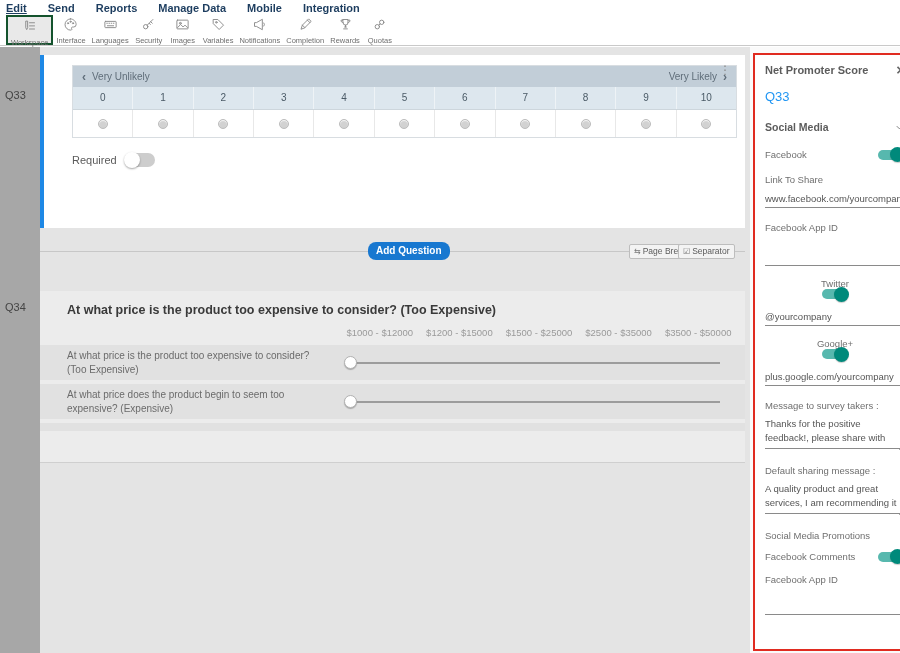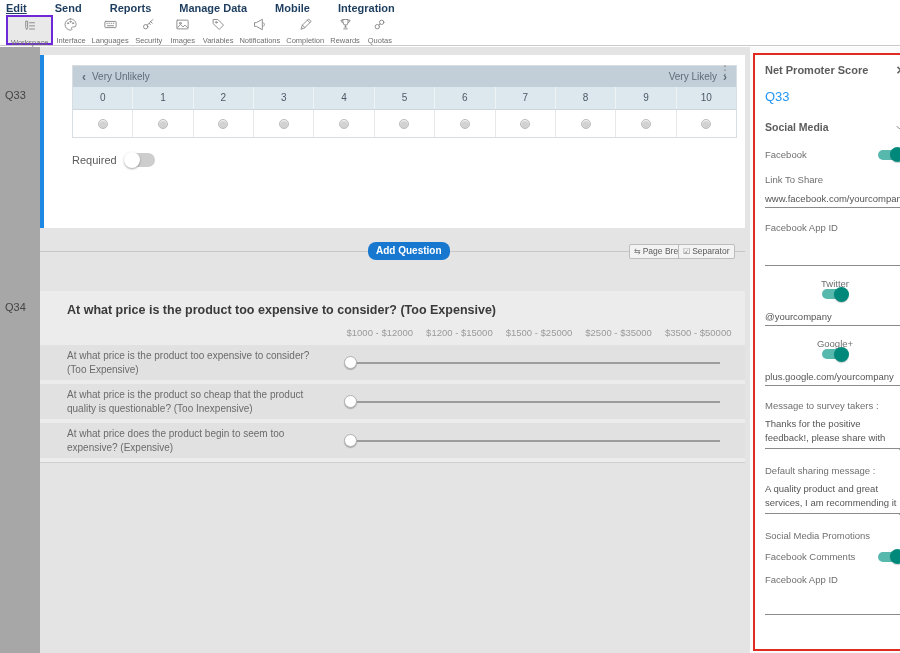--- a/index.html
+++ b/index.html
@@ -1,27 +1,27 @@
 <!DOCTYPE html>
 <html><head>
 <meta charset="utf-8">
 <style>
   * { box-sizing: border-box; margin: 0; padding: 0; }
   body { font-family: "Liberation Sans", sans-serif; }
   .screen { position: relative; width: 900px; height: 653px; background: #fff; overflow: hidden; }
 
   
-  .menubar { position: absolute; top: 0; left: 0; right: 0; height: 15px; display: flex; align-items: center; padding-left: 6px; gap: 28px; background: #fff; }
+  .menubar { position: absolute; top: 0; left: 0; right: 0; height: 15px; display: flex; align-items: center; padding-left: 6px; gap: 21px; background: #fff; }
   .menu-item { font-size: 11px; font-weight: 700; color: #1d3d5f; cursor: pointer; white-space: nowrap; }
   .menu-item.active { text-decoration: underline; }
 
   
   .toolbar { position: absolute; top: 15px; left: 0; right: 0; height: 31px; background: #fff; border-bottom: 1px solid #c9c9c9; display: flex; align-items: stretch; padding-left: 6px; }
   .tb-item { min-width: 34px; padding: 2px 3px 1px; display: flex; flex-direction: column; align-items: center; justify-content: space-between; cursor: pointer; }
-  .tb-item.active { background: #e9e9e9; border: 2px solid #6d28d9; }
+  .tb-item.active { background: #e9e9e9; border: 2px solid #14532d; }
   .tb-item svg { width: 15px; height: 15px; stroke: #8a8a8a; fill: none; stroke-width: 1.5; stroke-linecap: round; stroke-linejoin: round; }
   .tb-label { font-size: 7.5px; color: #6e6e6e; white-space: nowrap; }
 
   
   .left-rail { position: absolute; top: 47px; left: 0; width: 40px; bottom: 0; background: #a7a7a7; }
   .rail-label { position: absolute; left: 5px; font-size: 11px; color: #444; }
   .canvas { position: absolute; top: 47px; left: 40px; width: 710px; bottom: 0; background: #e4e4e4; }
   .right-region { position: absolute; top: 47px; left: 750px; right: 0; bottom: 0; background: #fafafa; }
 
   
@@ -274,26 +274,20 @@
         <span class="q34-col">$3500 - $50000</span>
       </div>
       <div class="q34-rows">
         <div class="srow">
           <span class="srow-label">At what price is the product too expensive to consider? (Too Expensive)</span>
           <span class="srow-track">
               <span class="srow-handle"></span>
             </span>
         </div>
         <div class="srow">
-          <span class="srow-label">At what price is the product so cheap that the product quality is questionable? (Too Inexpensive)</span>
-          <span class="srow-track">
-              <span class="srow-handle"></span>
-            </span>
-        </div>
-        <div class="srow">
           <span class="srow-label">At what price does the product begin to seem too expensive? (Expensive)</span>
           <span class="srow-track">
               <span class="srow-handle"></span>
             </span>
         </div>
         <div class="srow">
           
           
         </div>
       </div>

